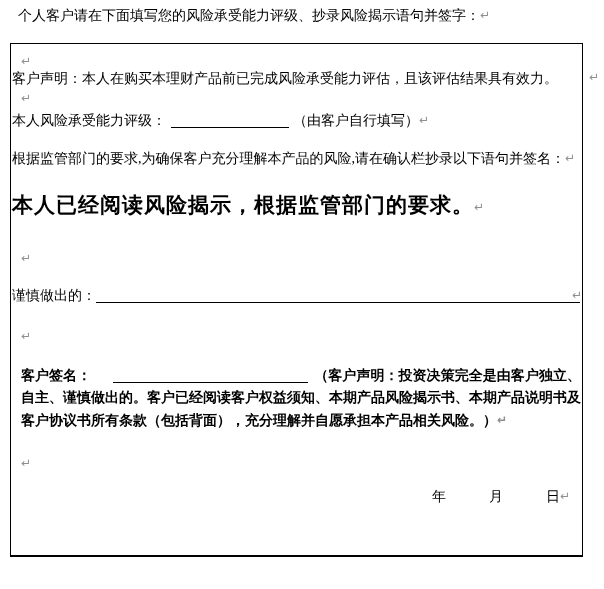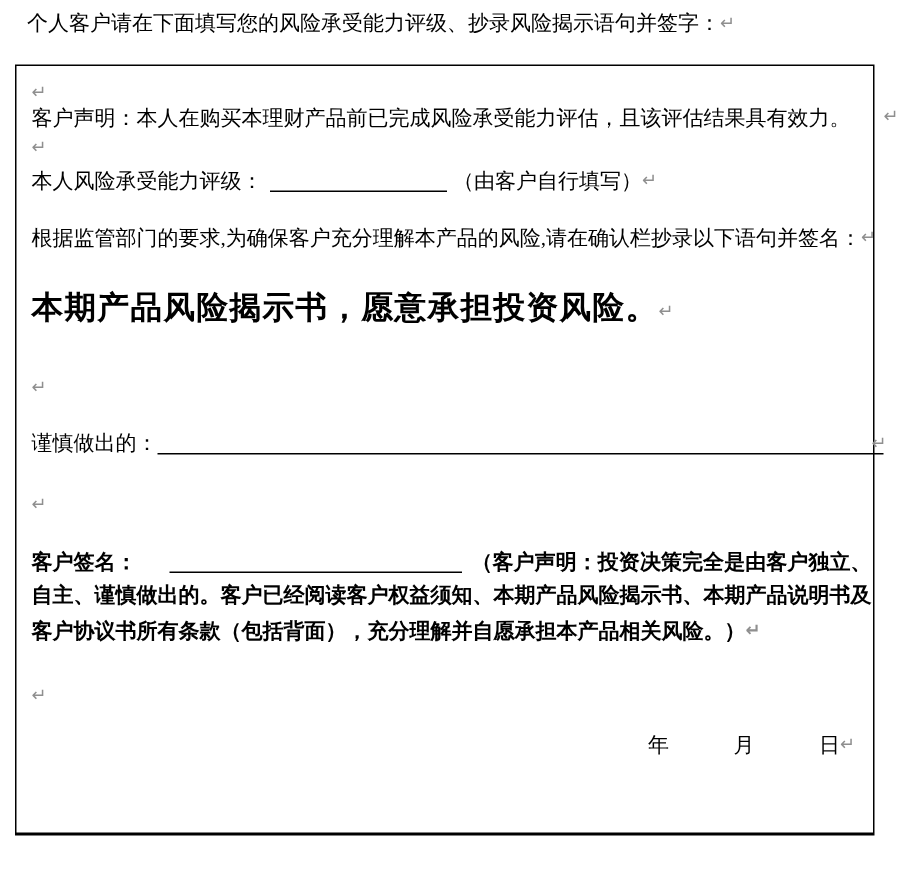--- a/index.html
+++ b/index.html
@@ -15,21 +15,21 @@
     position:absolute;left:18px;top:7px;
     font-size:14px;white-space:nowrap;text-align:center;
   }
   .form-box{
     position:absolute;left:10px;top:43px;
     width:573px;height:514px;
     border:1px solid #000;border-bottom-width:2px;
     box-sizing:border-box;
   }
   .bline{
-    position:absolute;left:10px;
+    position:absolute;left:1px;
     font-size:14px;white-space:nowrap;
   }
   .pilcrow{
     color:#8f8f8f;
     font-size:12px;
     font-family:"DejaVu Sans",sans-serif;
     vertical-align:1px;
   }
   .empty-mark{position:absolute;left:10px;}
   .uline{
@@ -77,21 +77,21 @@
     <span class="pilcrow empty-mark" style="top:10px">↵</span>
 
     <div class="bline" style="top:26px"><span>客户声明：本人在购买本理财产品前已完成风险承受能力评估，且该评估结果具有效力。</span></div>
 
     <span class="pilcrow empty-mark" style="top:47px">↵</span>
 
     <div class="bline" style="top:68px"><span>本人风险承受能力评级：</span><span class="uline rating"></span><span>（由客户自行填写）</span><span class="pilcrow">↵</span></div>
 
     <div class="bline" style="top:106px"><span>根据监管部门的要求,为确保客户充分理解本产品的风险,请在确认栏抄录以下语句并签名：</span><span class="pilcrow">↵</span></div>
 
-    <div class="bline risk-statement" style="top:147px"><span>本期产品风险揭示书，愿意承担投资风险。</span><span class="pilcrow" style="font-weight:normal;letter-spacing:0">↵</span></div>
+    <div class="bline risk-statement" style="top:147px"><span>本人已经阅读风险揭示，根据监管部门的要求。</span><span class="pilcrow" style="font-weight:normal;letter-spacing:0">↵</span></div>
 
     <span class="pilcrow empty-mark" style="top:207px">↵</span>
 
     <div class="bline" style="top:243px"><span>谨慎做出的：</span><span class="uline transcribe"></span><span class="pilcrow" style="margin-left:-8px">↵</span></div>
 
     <span class="pilcrow empty-mark" style="top:285px">↵</span>
 
     <div class="sig-para"><span>客户签名：</span><span class="uline signature"></span><span>（客户声明：投资决策完全是由客户独立、自主、谨慎做出的。客户已经阅读客户权益须知、本期产品风险揭示书、本期产品说明书及客户协议书所有条款（包括背面），充分理解并自愿承担本产品相关风险。）</span><span class="pilcrow">↵</span></div>
 
     <span class="pilcrow empty-mark" style="top:412px">↵</span>

